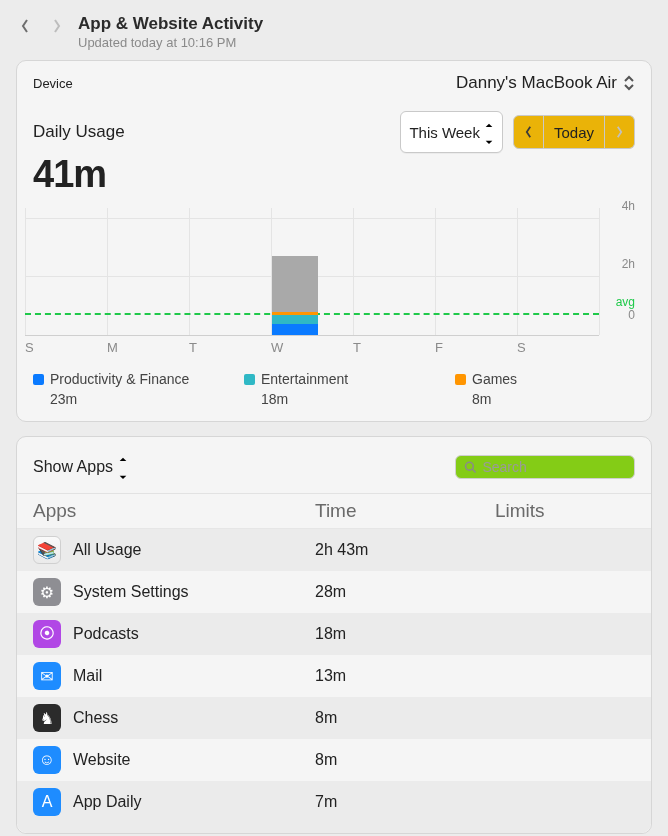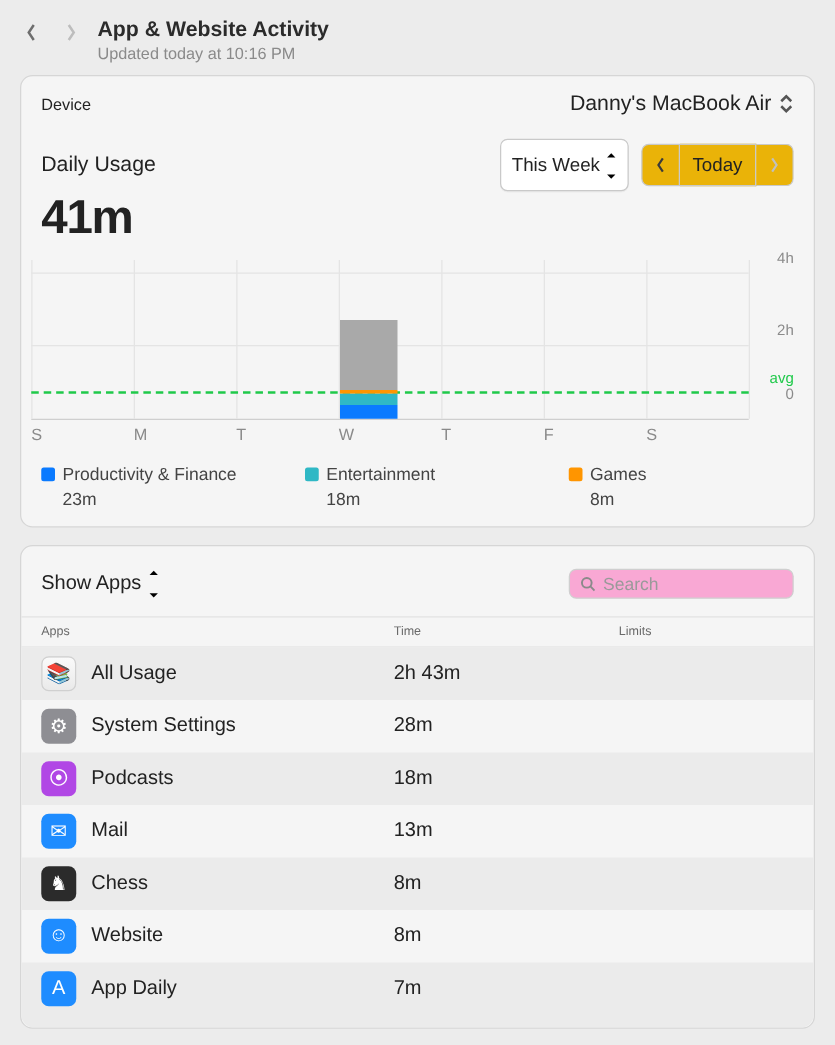--- a/index.html
+++ b/index.html
@@ -79,31 +79,31 @@
   .legend-item:nth-child(1){ width: 195px; }
   .legend-item:nth-child(2){ width: 195px; }
   .legend-item:nth-child(3){ width: auto; }
   .legend-row { display: flex; align-items: center; gap: 6px; font-size: 14px; color: #444; }
   .swatch { width: 11px; height: 11px; border-radius: 2px; }
   .legend-val { font-size: 14px; color: #444; padding-left: 17px; }
 
   .apps-bar { display: flex; align-items: center; justify-content: space-between; padding: 12px 16px 8px 16px; }
   .show-apps { display: inline-flex; align-items: center; gap: 5px; font-size: 16px; font-weight: 500; cursor: pointer; }
   .search {
-    display: inline-flex; align-items: center; gap: 6px; background: #f9a8d4;
+    display: inline-flex; align-items: center; gap: 6px; background: #84cc16;
     border: 1px solid #cfcfcf; border-radius: 6px; padding: 3px 8px; width: 180px;
   }
   .search input {
     border: 0; outline: 0; background: transparent; font-size: 14px; width: 100%;
     color: #333;
   }
   .search input::placeholder { color: #9a9a9a; }
   .search svg { width: 14px; height: 14px; stroke: #8a8a8a; stroke-width: 2; fill: none; }
 
-  .table-head { display: flex; padding: 6px 16px; font-size: 10px; color: #6a6a6a; border-top: 1px solid #e2e2e2; }
+  .table-head { display: flex; padding: 6px 16px; font-size: 19px; color: #6a6a6a; border-top: 1px solid #e2e2e2; }
   .col-apps { flex: 0 0 282px; }
   .col-time { flex: 0 0 180px; }
   .col-limits { flex: 1; }
 
   .app-list { border-top: 1px solid #e6e6e6; }
   .app-row { display: flex; align-items: center; padding: 7px 16px; font-size: 16px; }
   .app-row:nth-child(odd) { background: #ebebeb; }
   .app-row .icon-slot { width: 28px; height: 28px; border-radius: 6px; margin-right: 12px; display: inline-flex; align-items: center; justify-content: center; font-size: 16px; color: #fff; }
   .app-row .name { flex: 0 0 242px; }
   .app-row .time { flex: 0 0 180px; }

